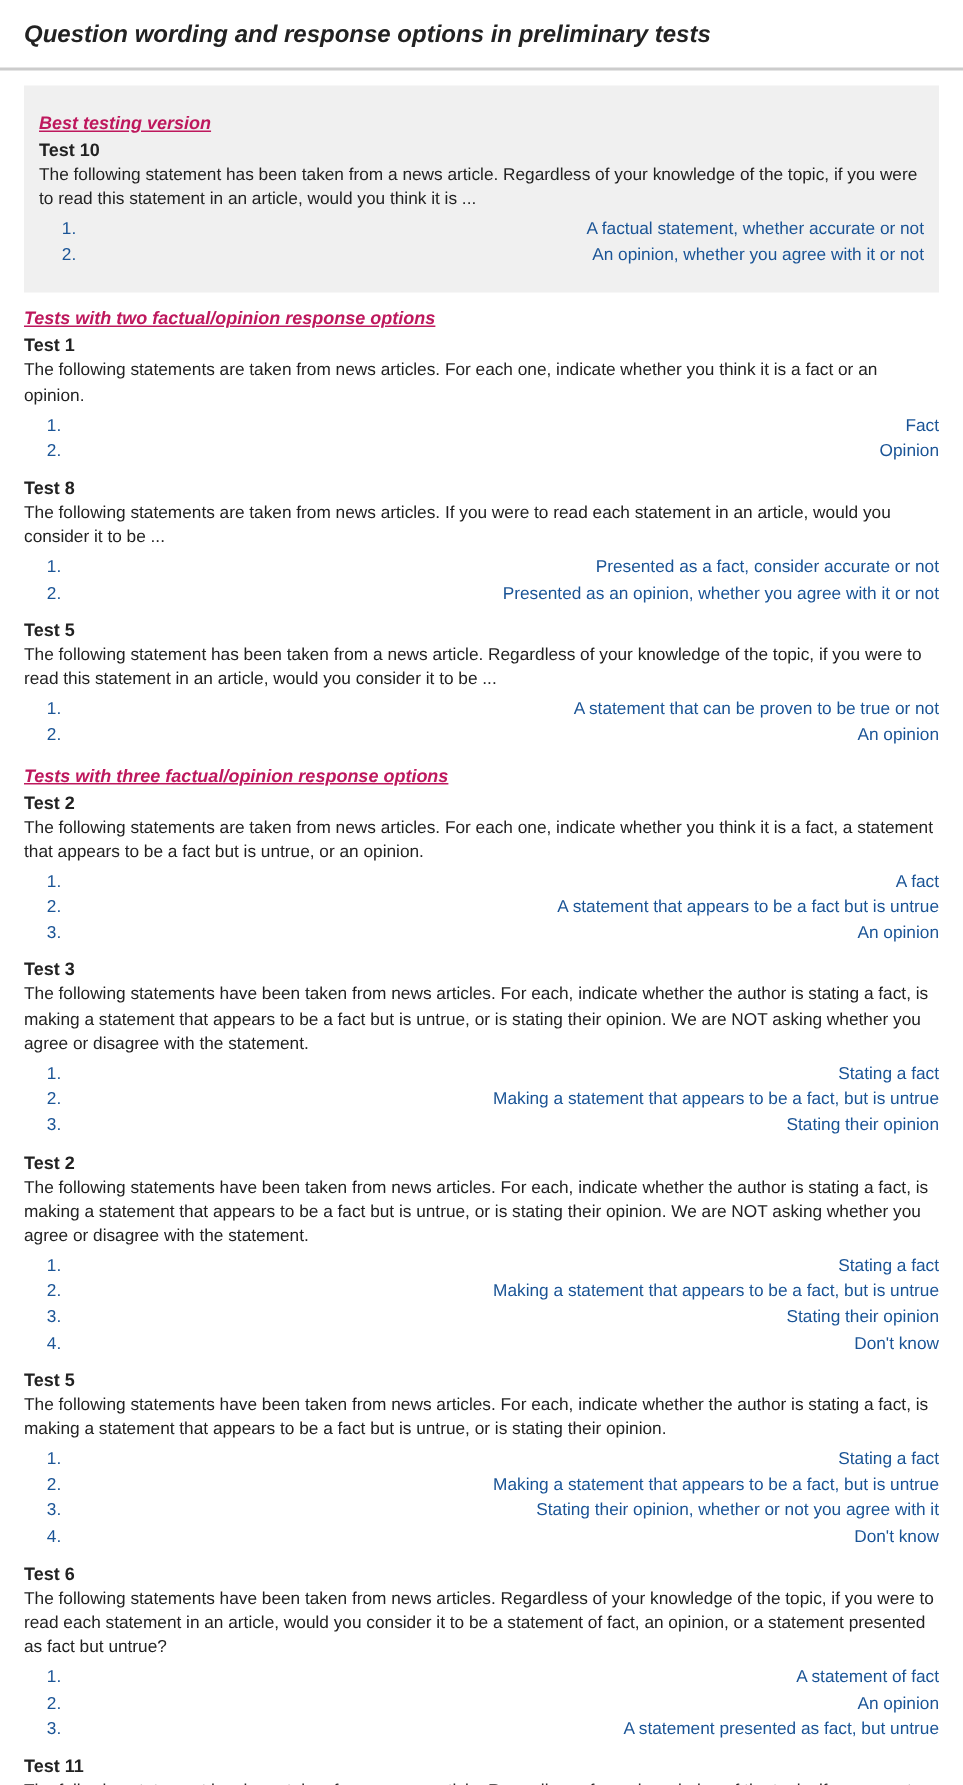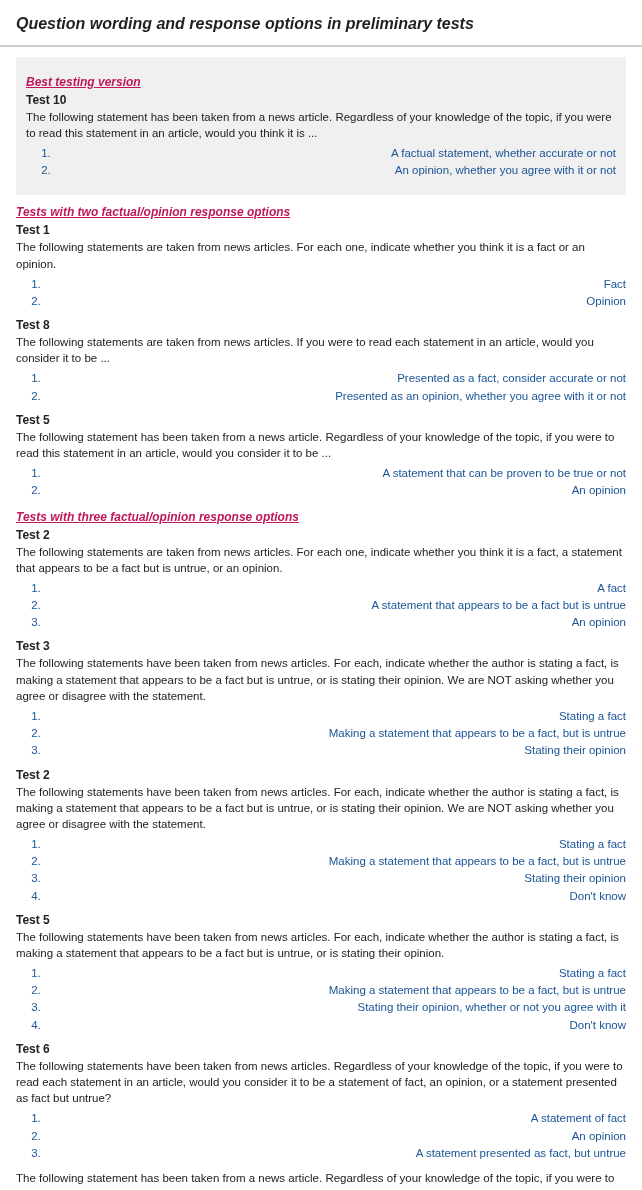--- a/index.html
+++ b/index.html
@@ -158,17 +158,18 @@
     <div class="test-title">Test 6</div>
     <div class="test-desc">The following statements have been taken from news articles. Regardless of your knowledge of the topic, if you were to read each statement in an article, would you consider it to be a statement of fact, an opinion, or a statement presented as fact but untrue?</div>
     <ol>
       <li>A statement of fact</li>
       <li>An opinion</li>
       <li>A statement presented as fact, but untrue</li>
     </ol>
   </div>
 
   <div class="test-block">
+    <div class="test-title">Test 11</div>
     <div class="test-desc">The following statement has been taken from a news article. Regardless of your knowledge of the topic, if you were to read this statement in an article, would you consider it to be ...</div>
 
   </div>
 
 </div>
 
 </body></html>

